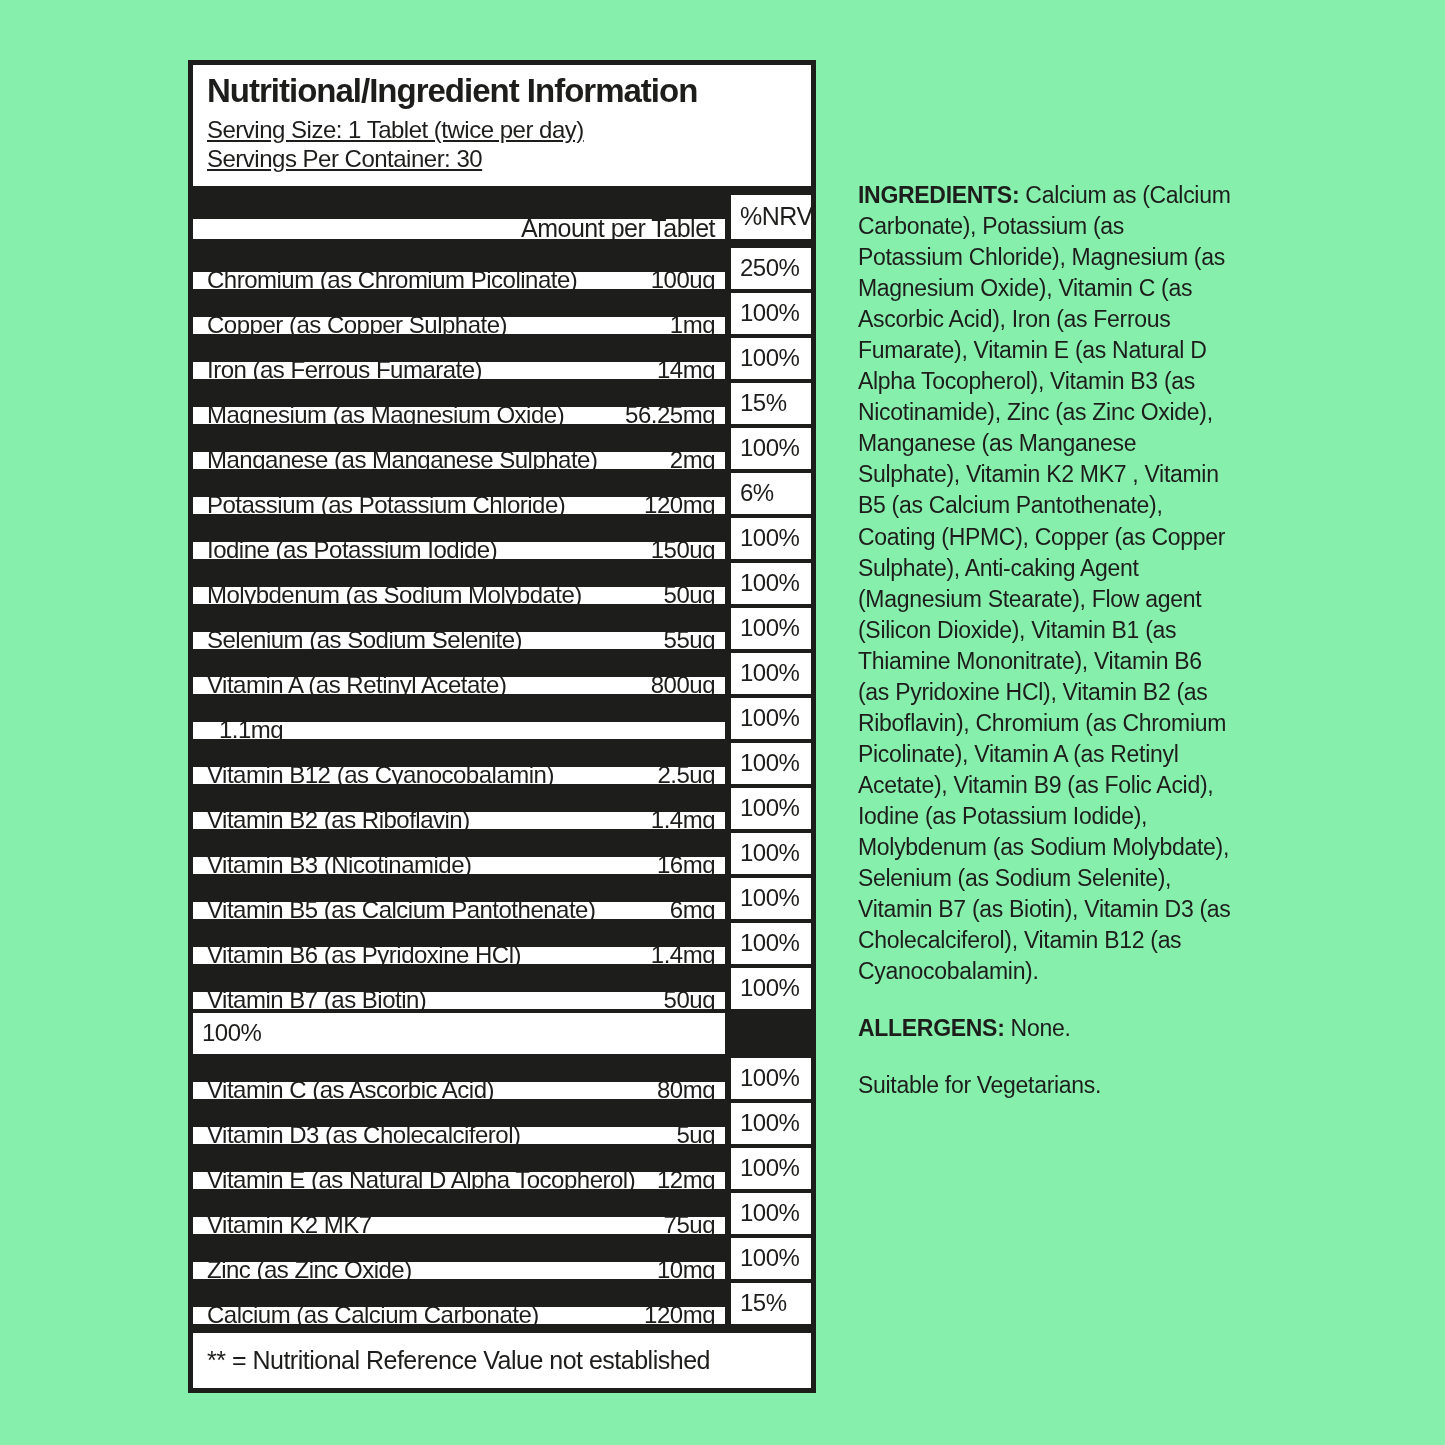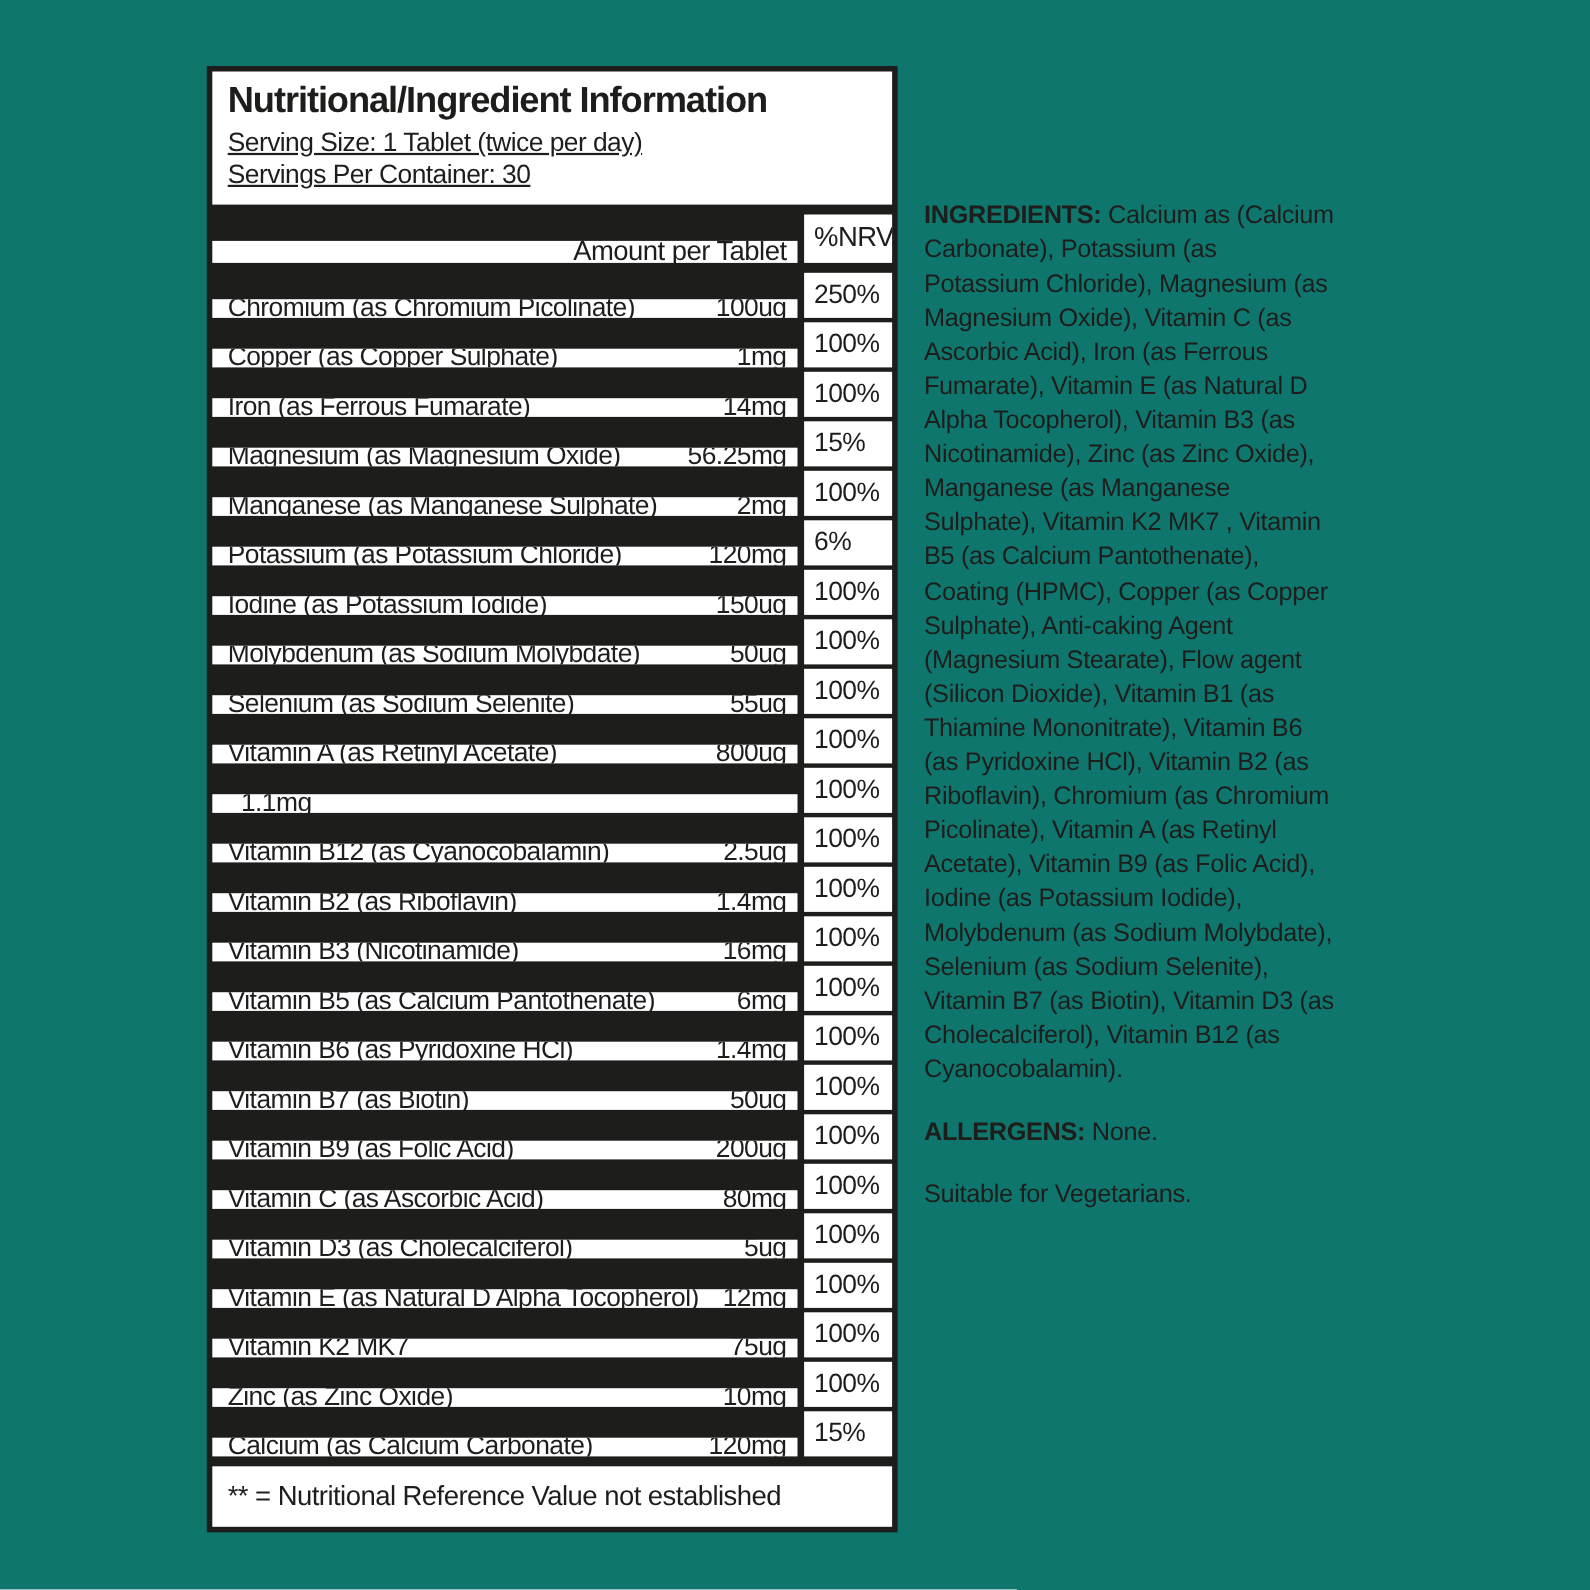--- a/index.html
+++ b/index.html
@@ -11,21 +11,21 @@
     width: 1445px;
     height: 1445px;
     position: relative;
     font-family: "Liberation Sans", "DejaVu Sans", sans-serif;
     color: #1d1d1b;
     -webkit-font-smoothing: antialiased;
   }
   .page {
     position: absolute;
     inset: 0;
-    background: #0f766e;
+    background: #86efac;
   }
 
   
   .facts {
     position: absolute;
     left: 188px;
     top: 60px;
     width: 628px;
     height: 1333px;
     background: #1d1d1b;
@@ -86,21 +86,21 @@
     display: flex;
     align-items: center;
     padding: 0 14px;
     font-size: 25px;
     letter-spacing: -0.5px;
   }
 
   
   .ingredients {
     position: absolute;
-    left: 840px;
+    left: 858px;
     top: 180px;
     width: 374px;
   }
   .ing {
     margin: 0;
     font-size: 23px;
     line-height: 1.35;
     letter-spacing: -0.3px;
   }
   .ing b { font-weight: 700; }
@@ -259,24 +259,20 @@
 
   <div class="grid-row">
     <div class="cell namecell">
       <span>Vitamin B7 (as Biotin)</span>
       <span class="amount">50ug</span>
     </div>
     <div class="cell nrvcell">100%</div>
   </div>
 
   <div class="grid-row">
-    <div class="cell namecell">
-      <span>Vitamin B9 (as Folic Acid)</span>
-      <span class="amount">200ug</span>
-    </div>
     <div class="cell nrvcell">100%</div>
   </div>
 
   <div class="grid-row">
     <div class="cell namecell">
       <span>Vitamin C (as Ascorbic Acid)</span>
       <span class="amount">80mg</span>
     </div>
     <div class="cell nrvcell">100%</div>
   </div>

